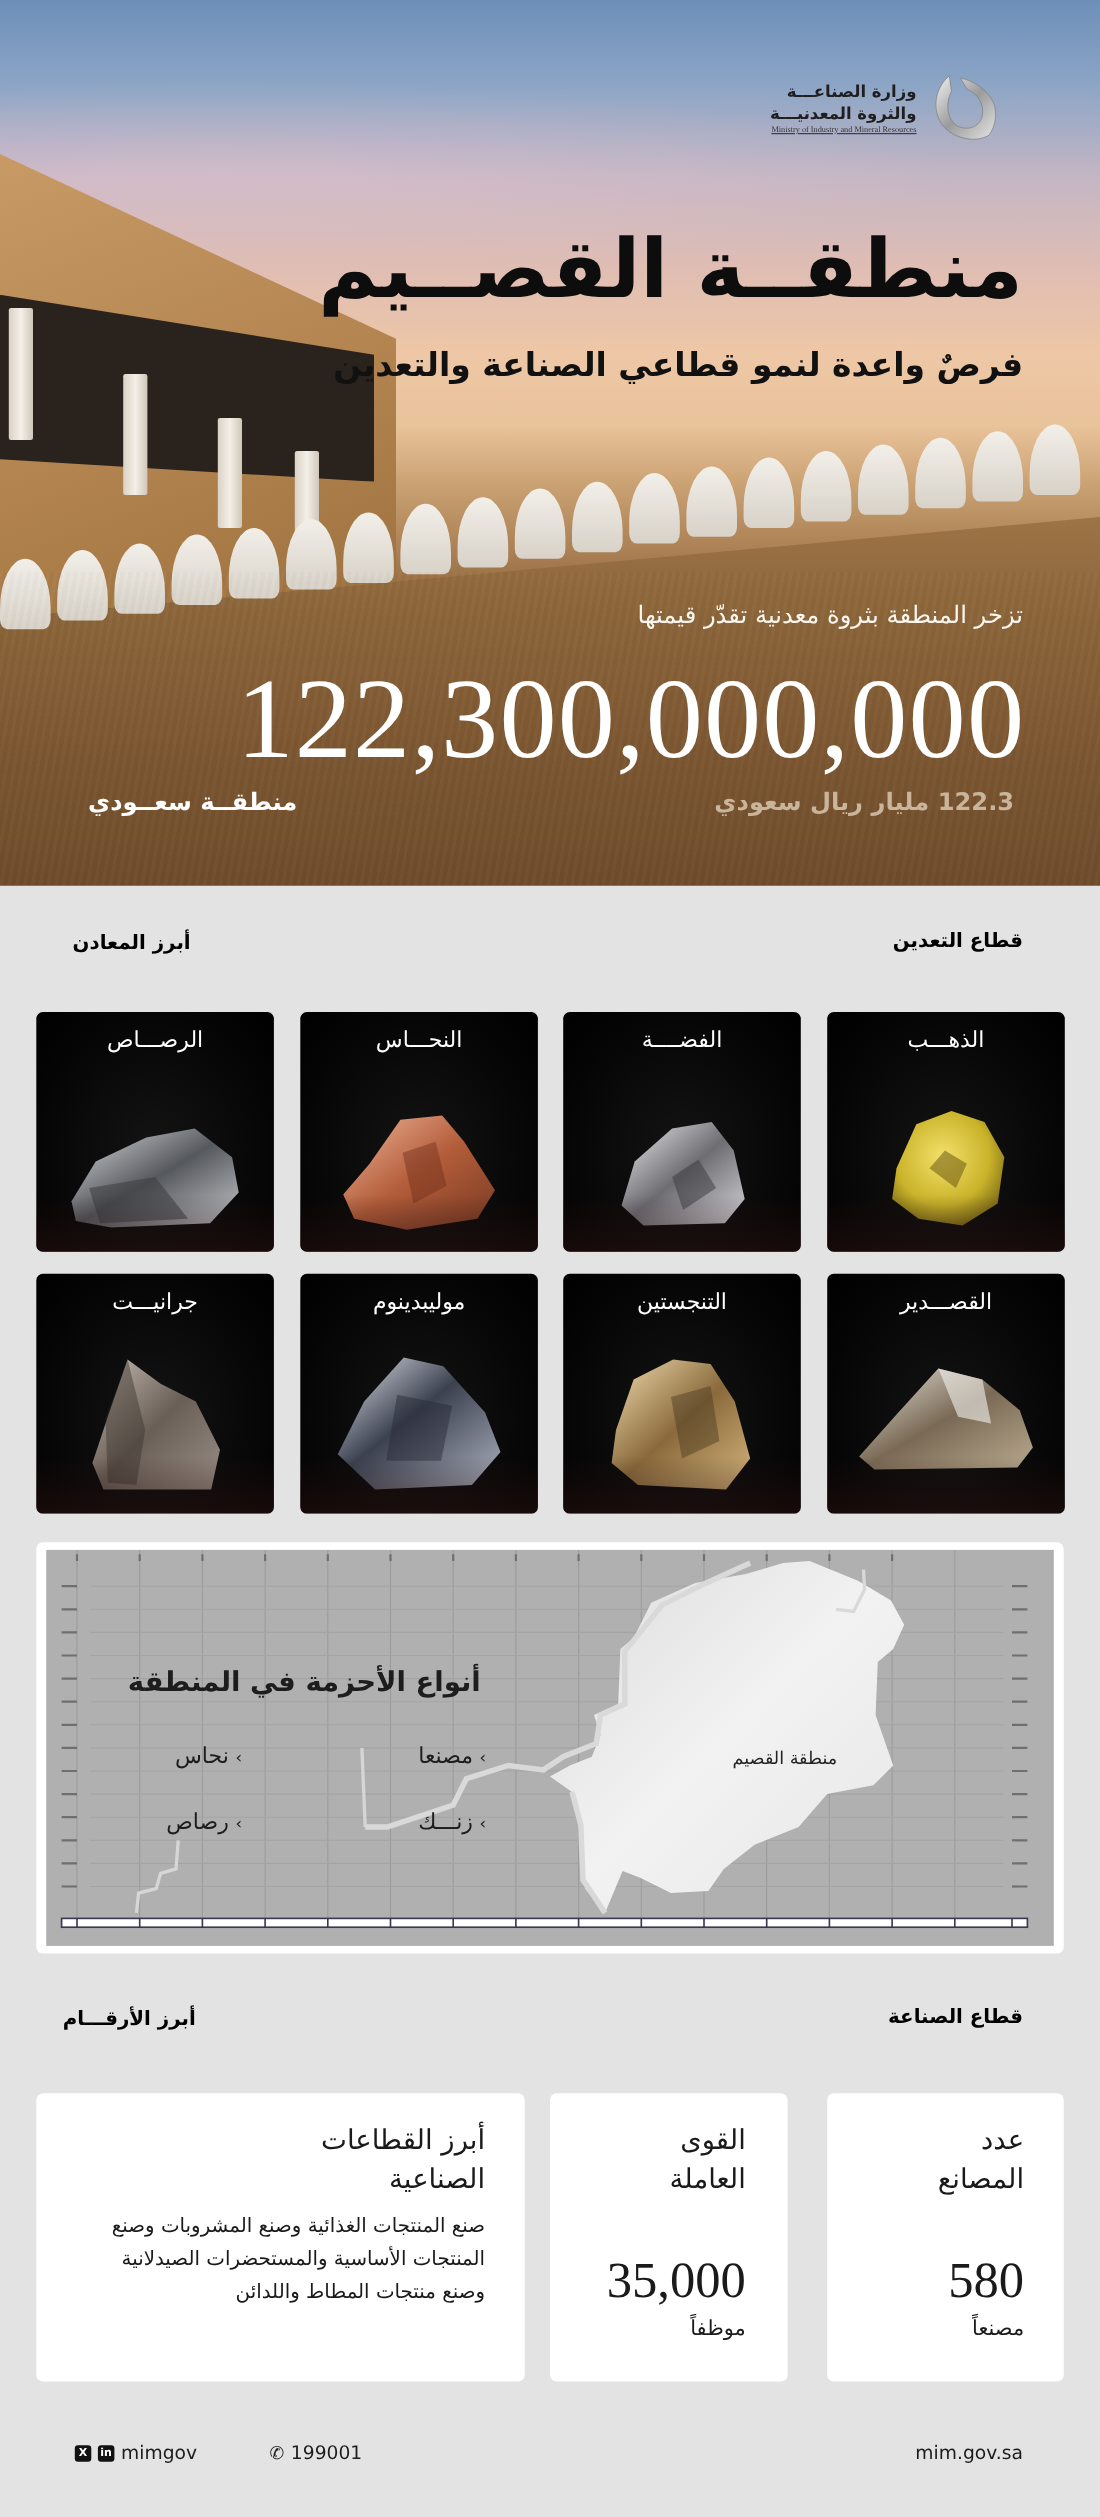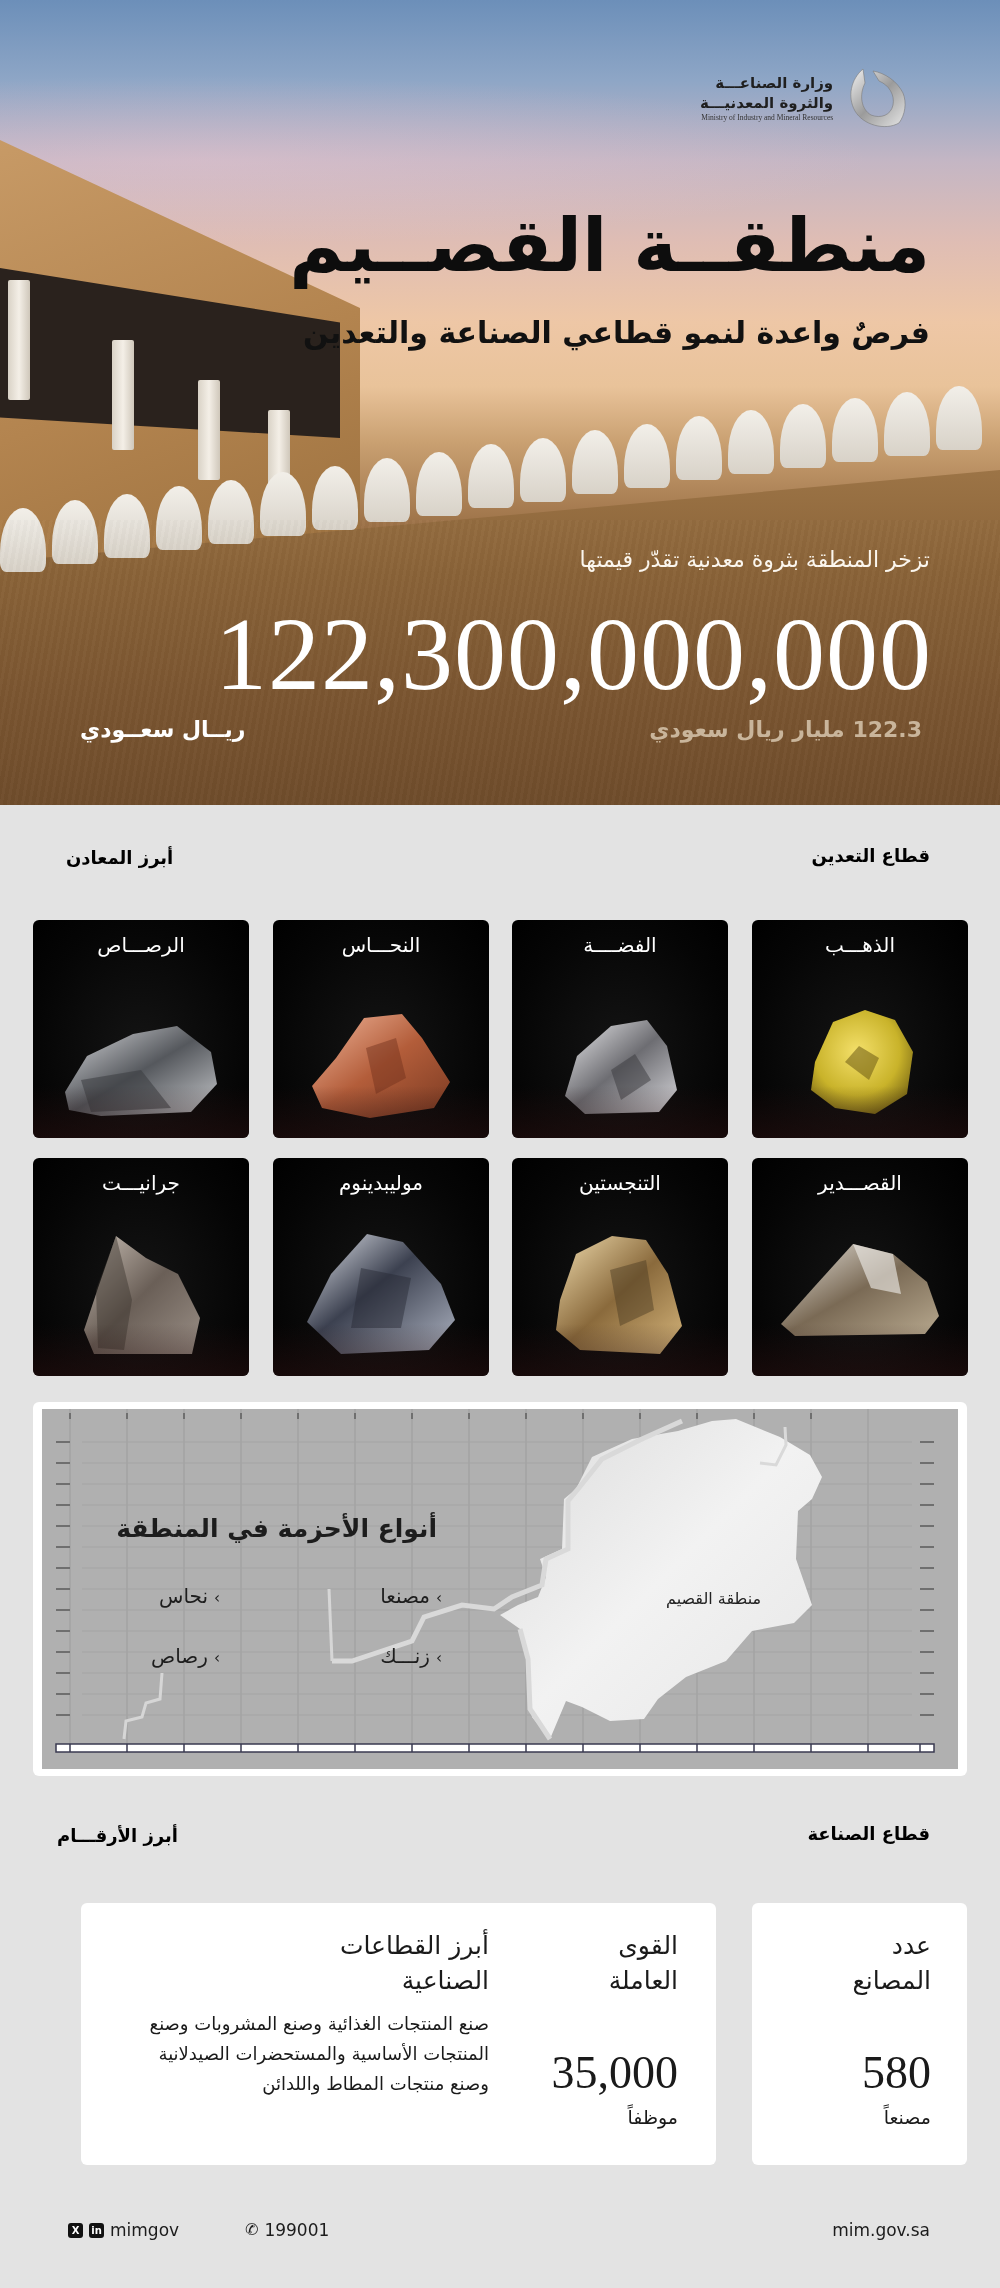--- a/index.html
+++ b/index.html
@@ -23,21 +23,21 @@
   .hero .crenel-row{position:absolute;left:0;top:400px;width:1000px;height:170px;}
   .hero .crenel{position:absolute;width:46px;height:64px;background:linear-gradient(180deg,#f2efe9,#d8d2c8);
     border-radius:50% 50% 14% 14% / 70% 70% 14% 14%;}
   .hero .grain{position:absolute;left:0;top:520px;width:1000px;height:290px;
     background:repeating-linear-gradient(100deg,rgba(255,255,255,.02) 0 3px,rgba(0,0,0,.02) 3px 7px);}
 
   .logo{position:absolute;left:700px;top:60px;width:235px;height:76px;display:flex;align-items:center;gap:12px;}
   .logo .logo-text{direction:rtl;text-align:right;color:#1f1f1f;}
   .logo .ar1{font-family:"DejaVu Sans",sans-serif;font-size:15px;font-weight:bold;line-height:20px;}
   .logo .ar2{font-family:"DejaVu Sans",sans-serif;font-size:15px;font-weight:bold;line-height:20px;}
-  .logo .en{font-family:"Liberation Serif",serif;font-size:7.5px;line-height:10px;color:#333;white-space:nowrap;}
+  .logo .en{font-family:"Liberation Serif",serif;font-size:7.5px;line-height:10px;color:#333;white-space:nowrap;text-decoration:underline;}
   .logo .mark{width:66px;height:70px;}
 
   .hero-title{position:absolute;right:70px;top:190px;direction:rtl;font-size:74px;font-weight:bold;color:#0d0d0d;
     font-family:"DejaVu Sans",sans-serif;line-height:110px;letter-spacing:1px;}
   .hero-sub{position:absolute;right:70px;top:310px;direction:rtl;font-size:30px;font-weight:bold;color:#111;line-height:46px;}
   .hero-tag{position:absolute;right:70px;top:540px;direction:rtl;font-size:22px;color:#fbf6ee;line-height:40px;}
   .hero-value{position:absolute;left:70px;top:598px;width:862px;text-align:right;font-family:"Liberation Serif",serif;
     font-size:104px;color:#ffffff;line-height:112px;letter-spacing:1px;}
   .hero-currency{position:absolute;left:80px;top:710px;direction:rtl;font-size:22px;font-weight:bold;color:#ffffff;line-height:40px;}
   .hero-short{position:absolute;right:78px;top:710px;direction:rtl;font-size:22px;font-weight:bold;color:#c9b59b;line-height:40px;}
@@ -128,21 +128,21 @@
           </linearGradient>
         </defs>
         <path d="M18 6 C6 16 2 34 10 48 C18 62 40 68 54 60 C60 52 62 40 58 30 C52 18 40 10 28 8 L34 18 C44 22 50 32 48 42 C46 52 36 56 26 52 C16 46 14 32 20 20 Z" fill="url(#rg)" stroke="#7a7a7a" stroke-width=".6"></path>
       </svg>
     </div>
 
     <h1 class="hero-title">منطقــة القصــيم</h1>
     <div class="hero-sub">فرصٌ واعدة لنمو قطاعي الصناعة والتعدين</div>
     <div class="hero-tag">تزخر المنطقة بثروة معدنية تقدّر قيمتها</div>
     <div class="hero-value">122,300,000,000</div>
-    <div class="hero-currency">ريــال سعــودي</div>
+    <div class="hero-currency">منطقــة سعــودي</div>
     <div class="hero-short">122.3 مليار ريال سعودي</div>
   </section>
 
   <div class="sec-h" style="right:70px;top:836px;">قطاع التعدين</div>
   <div class="sec-h" style="left:66px;top:838px;">أبرز المعادن</div>
 
   <div class="card" style="left:752px;top:920px;">
     <div class="label">الذهـــب</div>
     <svg class="rock" style="top:82px;" width="130" height="120" viewBox="0 0 130 120">
       <defs>
@@ -418,21 +418,21 @@
     <div class="unit" style="right:36px;top:200px;">مصنعاً</div>
   </div>
 
   <div class="icard" style="left:500px;width:216px;">
     <div class="t" style="right:38px;top:25px;">القوى</div>
     <div class="t" style="right:38px;top:60px;">العاملة</div>
     <div class="num" style="right:38px;top:144px;">35,000</div>
     <div class="unit" style="right:38px;top:200px;">موظفاً</div>
   </div>
 
-  <div class="icard" style="left:33px;width:444px;margin-left:48px;">
+  <div class="icard" style="left:33px;width:444px;">
     <div class="t" style="right:36px;top:25px;">أبرز القطاعات</div>
     <div class="t" style="right:36px;top:60px;">الصناعية</div>
     <div class="desc" style="right:36px;top:106px;">صنع المنتجات الغذائية وصنع المشروبات وصنع</div>
     <div class="desc" style="right:36px;top:136px;">المنتجات الأساسية والمستحضرات الصيدلانية</div>
     <div class="desc" style="right:36px;top:166px;">وصنع منتجات المطاط واللدائن</div>
   </div>
 
   <footer class="footer">
     <div class="f-item" style="left:68px;">
       <span class="sq-icon">X</span>

